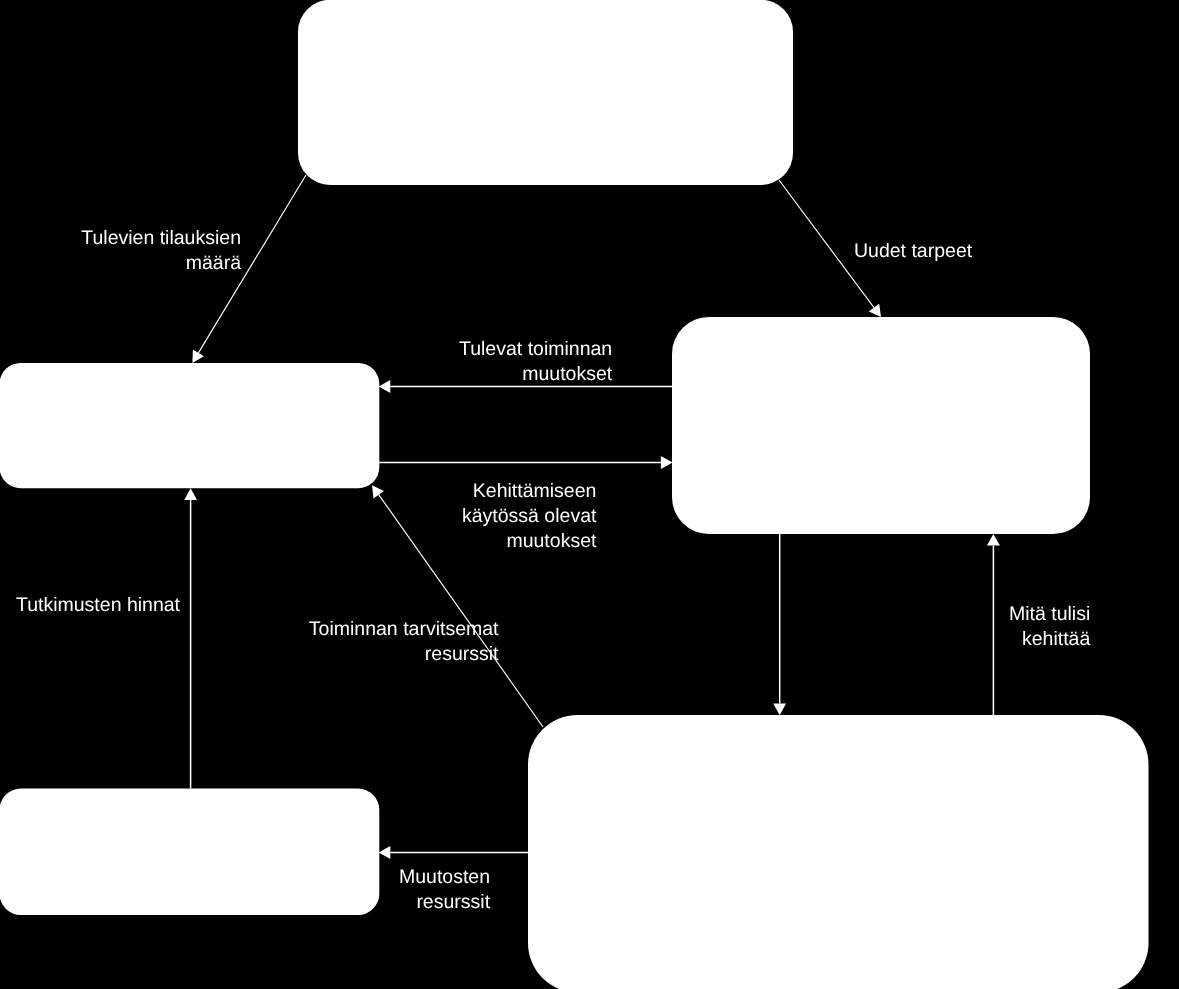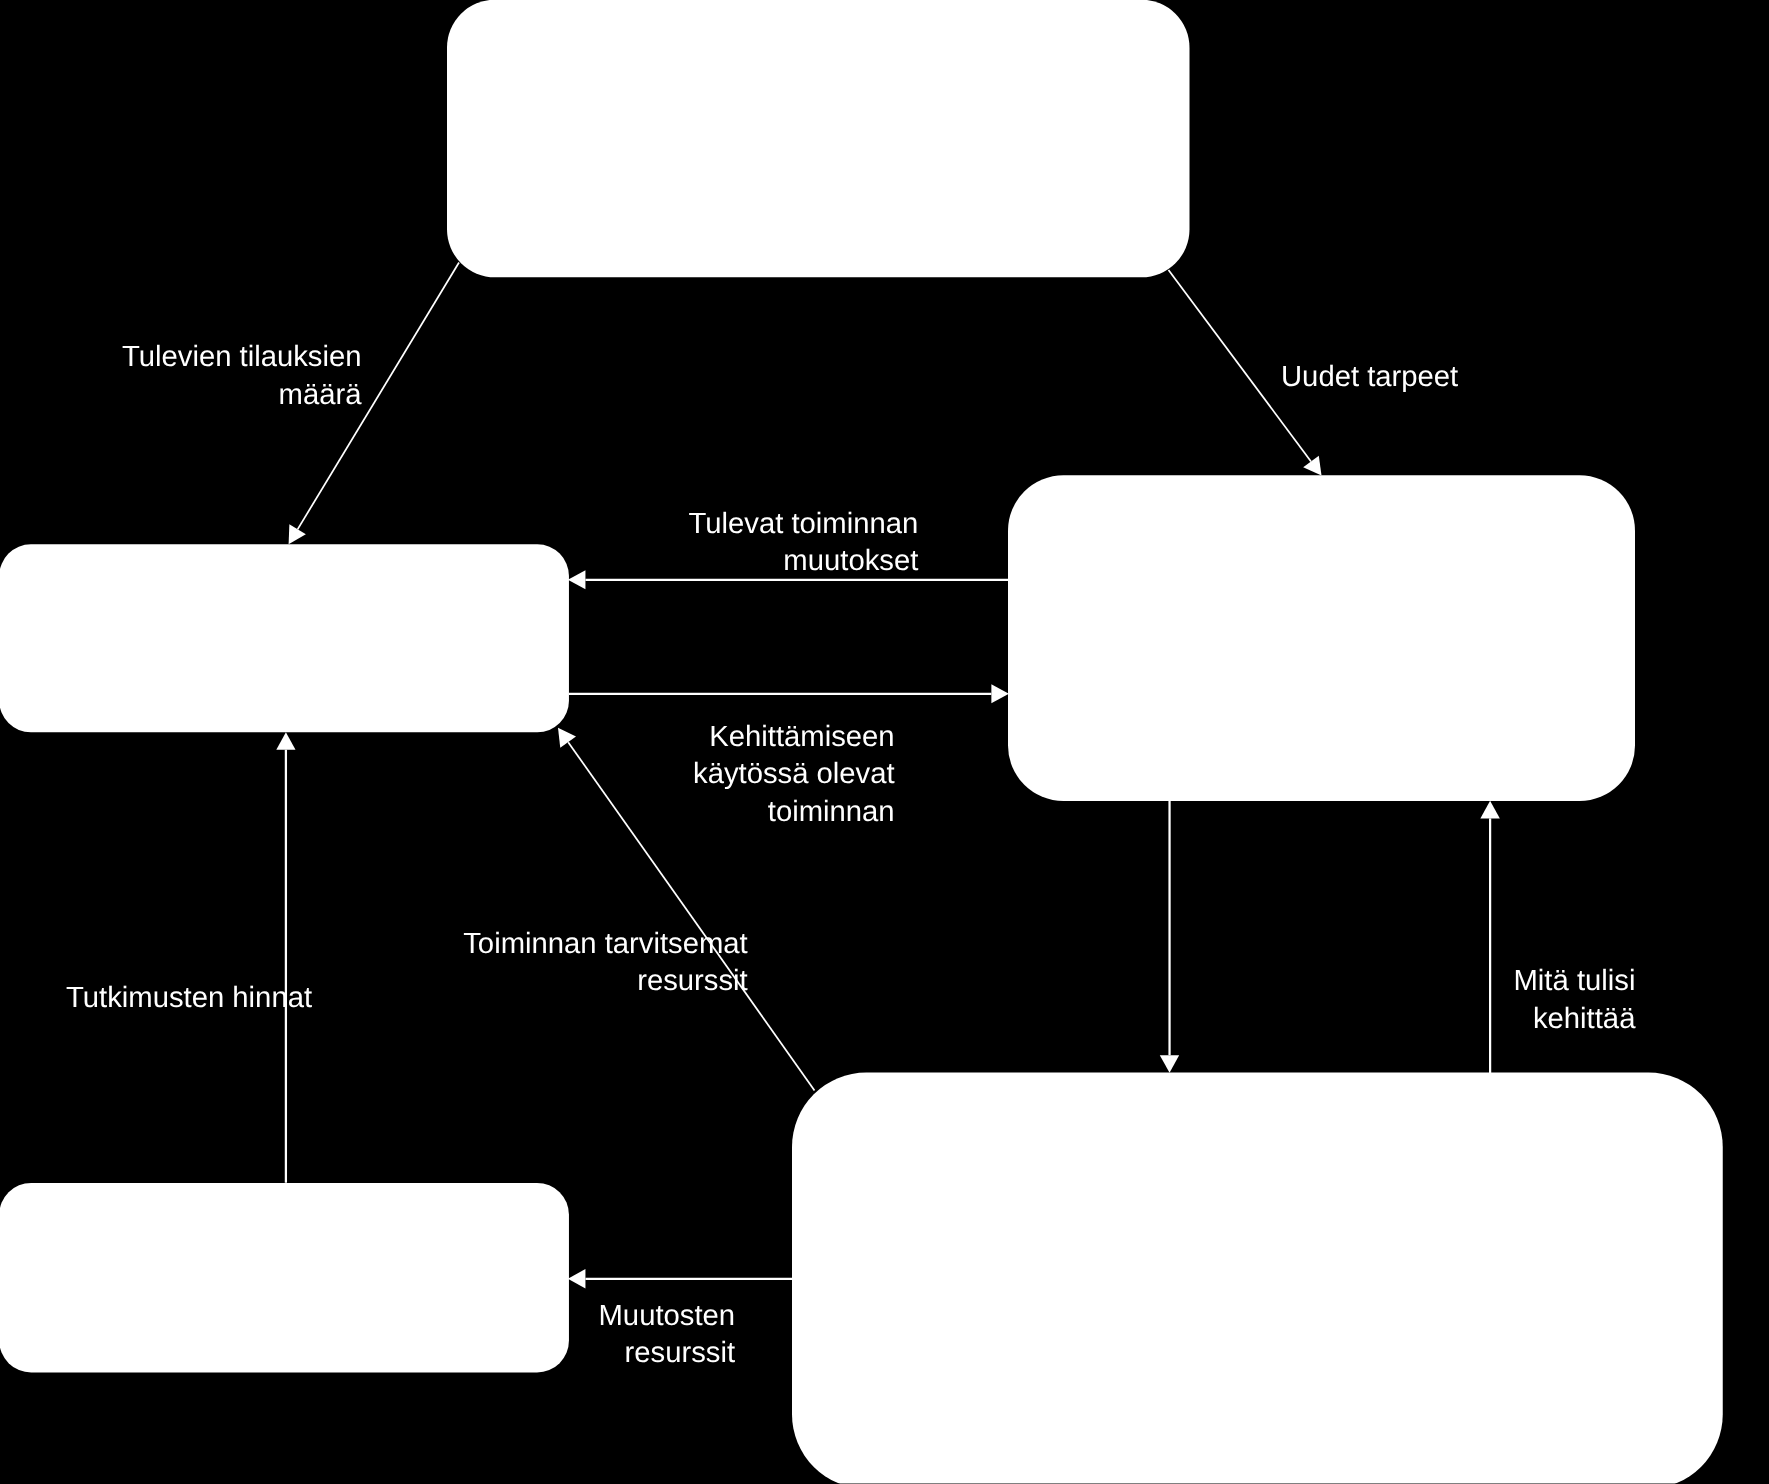--- a/index.html
+++ b/index.html
@@ -101,26 +101,26 @@
   <div class="edge-label al-right" style="left:41px;  top:226.2px; width:200px;">Tulevien tilauksien
 määrä</div>
 
   <div class="edge-label al-left" style="left:853.7px; top:239.1px;">Uudet tarpeet</div>
 
   <div class="edge-label al-left" style="left:458.9px; top:337px;">Tulevat toiminnan
 muutokset</div>
 
   <div class="edge-label al-left" style="left:461.9px; top:479.2px;">Kehittämiseen
 käytössä olevat
-toiminnan</div>
+muutokset</div>
 
-  <div class="edge-label al-left" style="left:15.7px;  top:653px;margin-left:28px;">Tutkimusten hinnat</div>
+  <div class="edge-label al-left" style="left:15.7px;  top:593px;">Tutkimusten hinnat</div>
 
   <div class="edge-label al-right" style="left:277.5px; top:617.1px; width:192.5px;margin-left:28px;">Toiminnan tarvitsemat
 resurssit</div>
 
 
-  <div class="edge-label al-left" style="left:1008.7px;top:602.1px;margin-top:40px;">Mitä tulisi
+  <div class="edge-label al-left" style="left:1008.7px;top:602.1px;">Mitä tulisi
 kehittää</div>
 
   <div class="edge-label al-left" style="left:398.7px; top:865.2px;">Muutosten
 resurssit</div>
 </div>
 
 </body></html>

